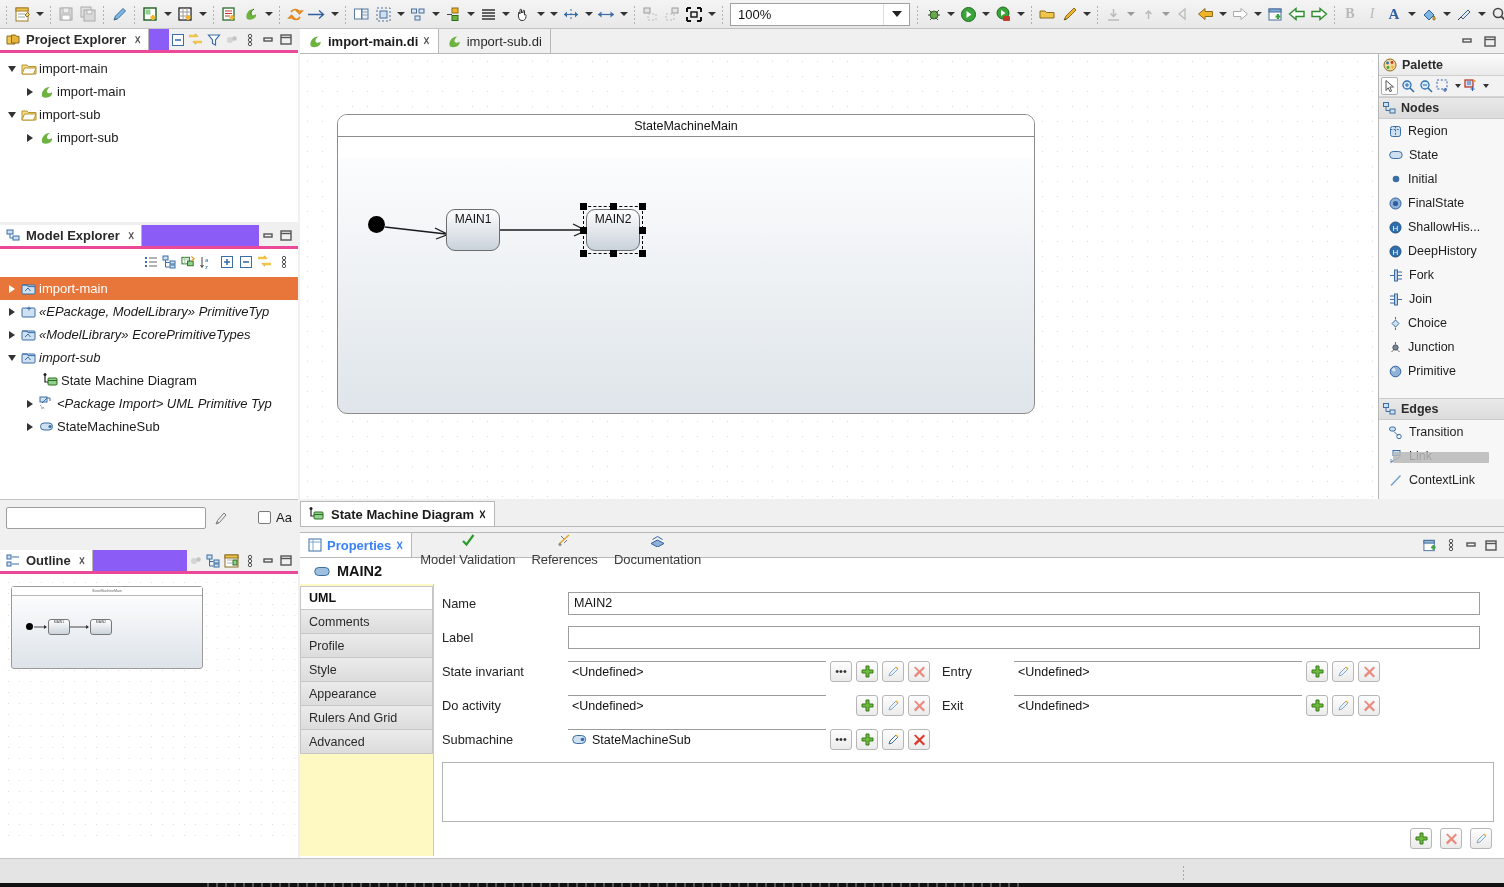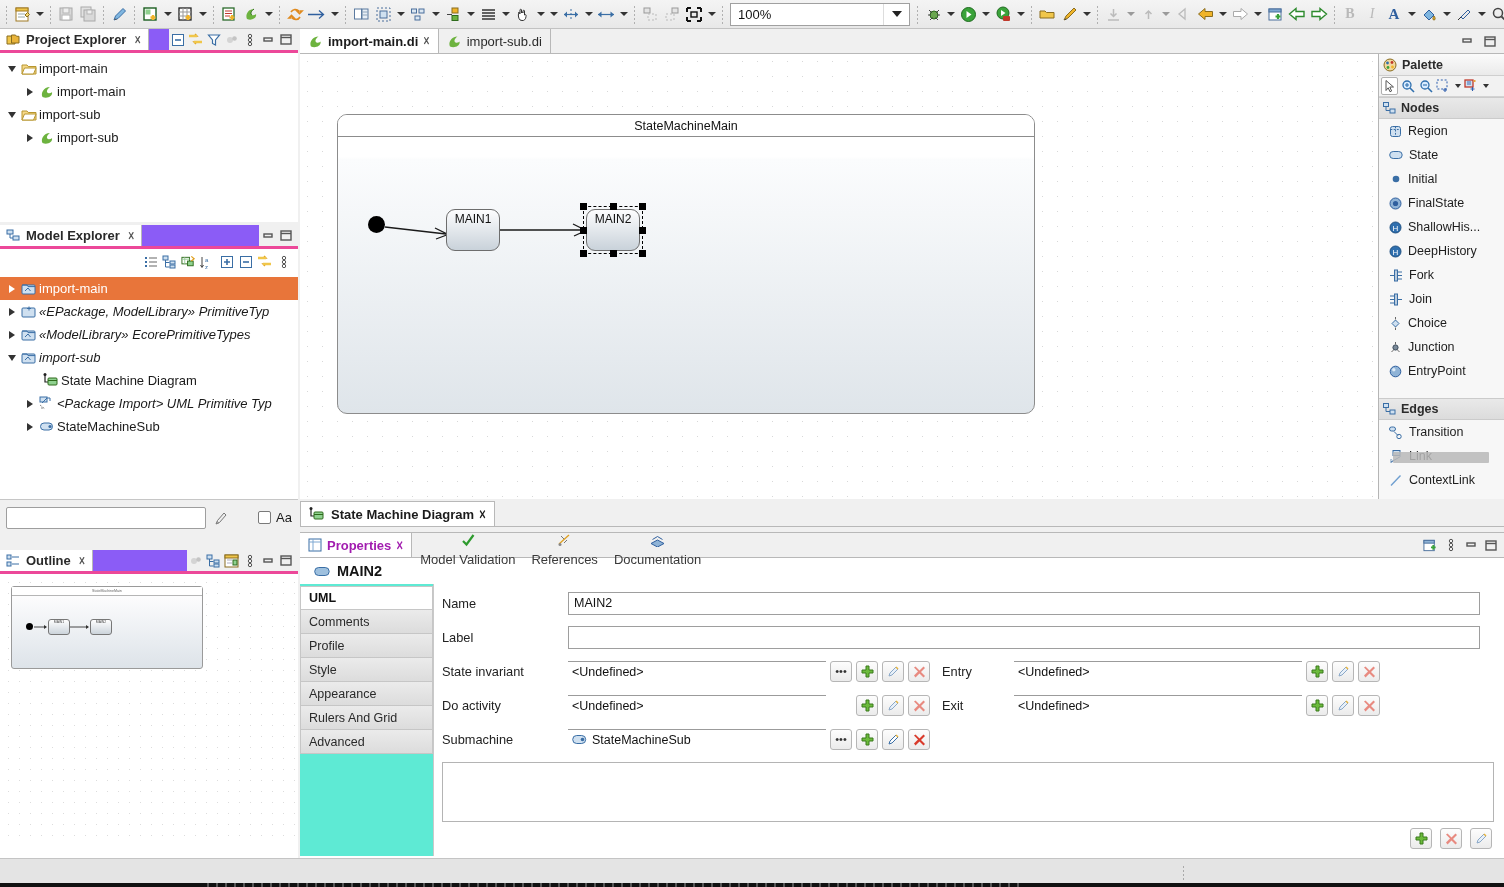--- a/index.html
+++ b/index.html
@@ -243,32 +243,32 @@
   
   .props {
     position:absolute; left:300px; top: 532px; width: 1204px; height: 326px;
     background:#fff; border-top:1px solid #b8b8b8;
   }
   .props-tabbar {
     height: 25px; background:#f0f0f0; display:flex; align-items:stretch;
     border-bottom:1px solid #b8b8b8;
   }
   .ptab { display:flex; align-items:center; gap:5px; padding: 0 8px; font-size:13px; }
-  .ptab.active { background:#fff; font-weight:bold; color:#a21caf; border-right:1px solid #b8b8b8;justify-content:space-between;}
+  .ptab.active { background:#fff; font-weight:bold; color:#3b82f6; border-right:1px solid #b8b8b8;justify-content:space-between;}
   .ptab.inactive { color: #3a3a3a; flex-direction: column; }
   .ptab-right { margin-left:auto; display:flex; align-items:center; gap:3px; padding-right:5px; }
 
   .props-title {
     height: 26px; display:flex; align-items:center; gap: 7px; padding-left: 14px;
     font-weight: bold; font-size: 14.5px; color: #141414; background: #fff;
   }
 
   .props-body { display:flex; height: 272px; }
   .props-tabs {
-    width: 134px; flex: 0 0 134px; padding-top: 2px; background: #5eead4;
+    width: 134px; flex: 0 0 134px; padding-top: 2px; background: #fef9c3;
     border-right: 1px solid #c9c9c9;
   }
   .ptab-v {
     height: 24px; display:flex; align-items:center; padding-left: 8px;
     font-size: 12.5px; color: #2a2a2a;
     background: linear-gradient(#ebebeb,#dcdcdc);
     border: 1px solid #c6c6c6; border-top: none;
   }
   .ptab-v.sel { background:#fff; font-weight:bold; color:#111; border-color:#c6c6c6; }
   .ptab-v:first-child { border-top: 1px solid #c6c6c6; }
@@ -1225,21 +1225,21 @@
         </span>
         <span>Junction</span>
       </div>
       <div class="pal-item">
         <span>
           <svg class="ico" width="13" height="13" viewBox="0 0 13 13">
             <circle cx="6.5" cy="6.5" r="5.3" fill="#8fb3d6" stroke="#2f5f9e"></circle>
             <circle cx="4.8" cy="4.8" r="1.7" fill="#ddeaf6"></circle>
           </svg>
         </span>
-        <span>EntryPoint</span>
+        <span>Primitive</span>
       </div>
 
       <div class="pal-scrollhint"></div>
 
       <div class="pal-group" style="margin-top:15px">
         <span>
           <svg class="ico" width="13" height="13" viewBox="0 0 13 13">
             <rect x="0.5" y="0.5" width="5" height="4" fill="#cfe0f0" stroke="#3a6ea5"></rect>
             <rect x="7" y="7" width="5" height="4" fill="#cfe0f0" stroke="#3a6ea5"></rect>
             <path d="M3 4.5v4h4" fill="none" stroke="#3a6ea5"></path>

